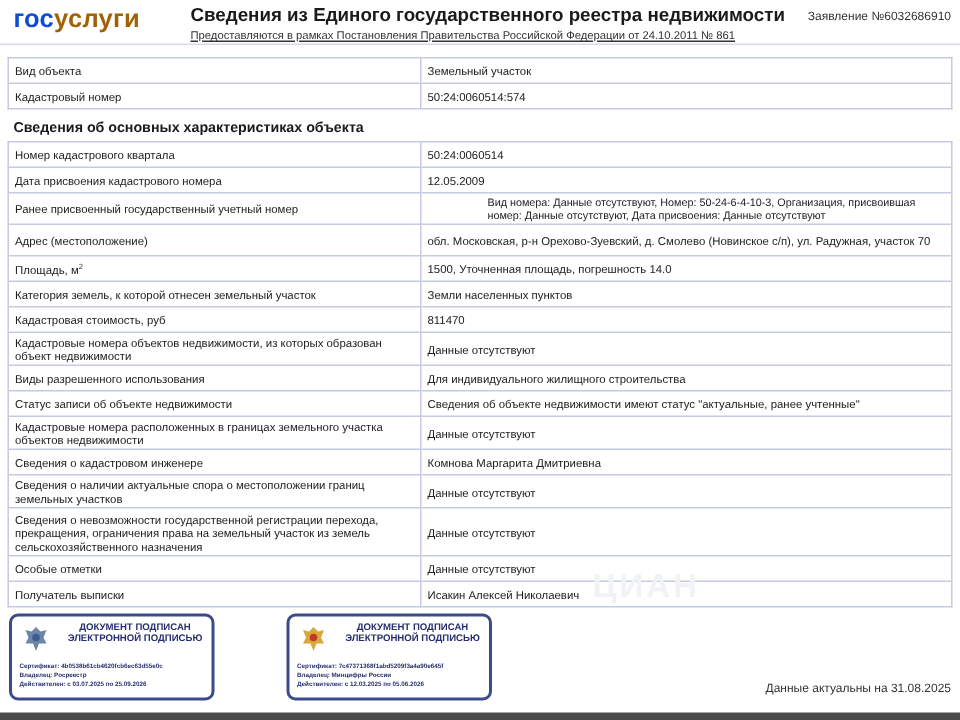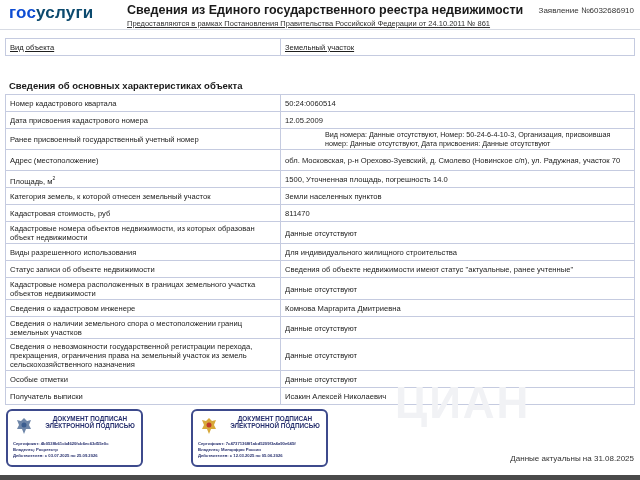--- a/index.html
+++ b/index.html
@@ -2,60 +2,64 @@
 <html><head>
 <meta charset="utf-8">
 <style>
   * { box-sizing: border-box; margin: 0; padding: 0; }
   html, body { width: 640px; height: 480px; overflow: hidden; background: #ffffff; }
   body { font-family: "Liberation Sans", sans-serif; color: #1f1f1f; position: relative; }
 
   .header { position: absolute; left: 0; top: 0; width: 640px; height: 30px; border-bottom: 1px solid #d7dbe4; }
   .logo { position: absolute; left: 9px; top: 3px; font-size: 17px; font-weight: bold; letter-spacing: 0.2px; }
   .logo .a { color: #0d4cd3; }
-  .logo .b { color: #0c4a6e; }
+  .logo .b { color: #a16207; }
   .doc-title { position: absolute; left: 127px; top: 3px; font-size: 12.5px; font-weight: bold; color: #1a1a1a; }
   .doc-sub { position: absolute; left: 127px; top: 19px; font-size: 7.5px; color: #333; text-decoration: underline; }
   .app-no { position: absolute; right: 6px; top: 6px; font-size: 8px; color: #333; }
 
   table { border-collapse: collapse; position: absolute; left: 5px; width: 630px; table-layout: fixed; }
   td { border: 1px solid #c5cbe0; font-size: 7.6px; line-height: 9px; padding: 1px 3px 0 4px; vertical-align: middle; color: #222; }
   td.k { width: 275px; }
-  #t1 { top: 38px; text-decoration: underline; }
+  #t1 { top: 38px; }
   #t1 td { height: 17px; }
   .section { position: absolute; left: 9px; top: 80px; font-size: 9.5px; font-weight: bold; color: #1a1a1a; }
   #t2 { top: 94px; }
 
   .stamp { position: absolute; top: 409px; width: 137px; height: 58px; border: 2px solid #3d4a8c; border-radius: 6px; background: #fff; }
   .stamp .emblem { position: absolute; left: 7px; top: 5px; width: 18px; height: 20px; }
   .stamp .st-title { position: absolute; left: 32px; top: 4px; width: 100px; text-align: center; font-size: 6.4px; line-height: 7px; font-weight: bold; color: #27306e; }
   .stamp .st-line { position: absolute; left: 5px; font-size: 4.2px; line-height: 5px; color: #27306e; white-space: nowrap; font-weight: bold; }
 
   .sheet { position: absolute; right: 18px; top: 434px; font-size: 8px; color: #333; margin-top: 48px; }
   .actual { position: absolute; right: 6px; top: 454px; font-size: 8px; color: #333; }
   .bottom-bar { position: absolute; left: 0; top: 475px; width: 640px; height: 5px; background: #4a4a4a; }
-  .watermark { position: absolute; left: 395px; top: 378px; font-size: 44px; color: #f1f2f5; font-weight: bold; letter-spacing: 2px; }
+  .watermark { position: absolute; left: 395px; top: 378px; font-size: 22px; color: #f1f2f5; font-weight: bold; letter-spacing: 2px; }
 </style>
 </head>
 <body>
 
 <div class="header">
   <div class="logo">
     <span class="a">гос</span><span class="b">услуги</span>
   </div>
   <div class="doc-title">Сведения из Единого государственного реестра недвижимости</div>
   <div class="doc-sub">Предоставляются в рамках Постановления Правительства Российской Федерации от 24.10.2011 № 861</div>
   <div class="app-no">Заявление №6032686910</div>
 </div>
 
 <table id="t1">
   <tbody>
       <tr>
     <td class="k">Вид объекта</td>
     <td>Земельный участок</td>
+  </tr>
+  <tr>
+    <td class="k">Кадастровый номер</td>
+    <td>50:24:0060514:574</td>
   </tr>
 </tbody>
   </table>
 
 <div class="section">Сведения об основных характеристиках объекта</div>
 
 <table id="t2">
   <tbody>
       <tr style="height:17px">
         <td class="k">Номер кадастрового квартала</td>
@@ -99,21 +103,21 @@
       </tr>
   <tr style="height:22px">
         <td class="k">Кадастровые номера расположенных в границах земельного участка объектов недвижимости</td>
         <td>Данные отсутствуют</td>
       </tr>
   <tr style="height:17px">
         <td class="k">Сведения о кадастровом инженере</td>
         <td>Комнова Маргарита Дмитриевна</td>
       </tr>
   <tr style="height:22px">
-        <td class="k">Сведения о наличии земельного спора о местоположении границ земельных участков</td>
+        <td class="k">Сведения о наличии актуальные спора о местоположении границ земельных участков</td>
         <td>Данные отсутствуют</td>
       </tr>
   <tr style="height:32px">
         <td class="k">Сведения о невозможности государственной регистрации перехода, прекращения, ограничения права на земельный участок из земель сельскохозяйственного назначения</td>
         <td>Данные отсутствуют</td>
       </tr>
   <tr style="height:17px">
         <td class="k">Особые отметки</td>
         <td>Данные отсутствуют</td>
       </tr>

